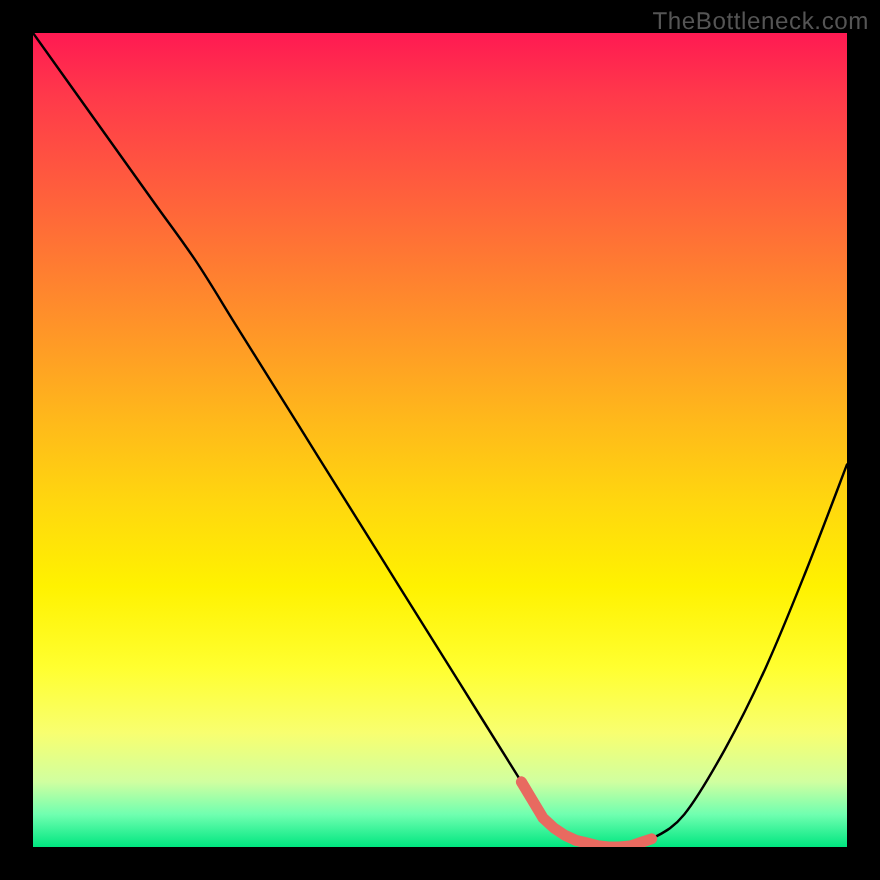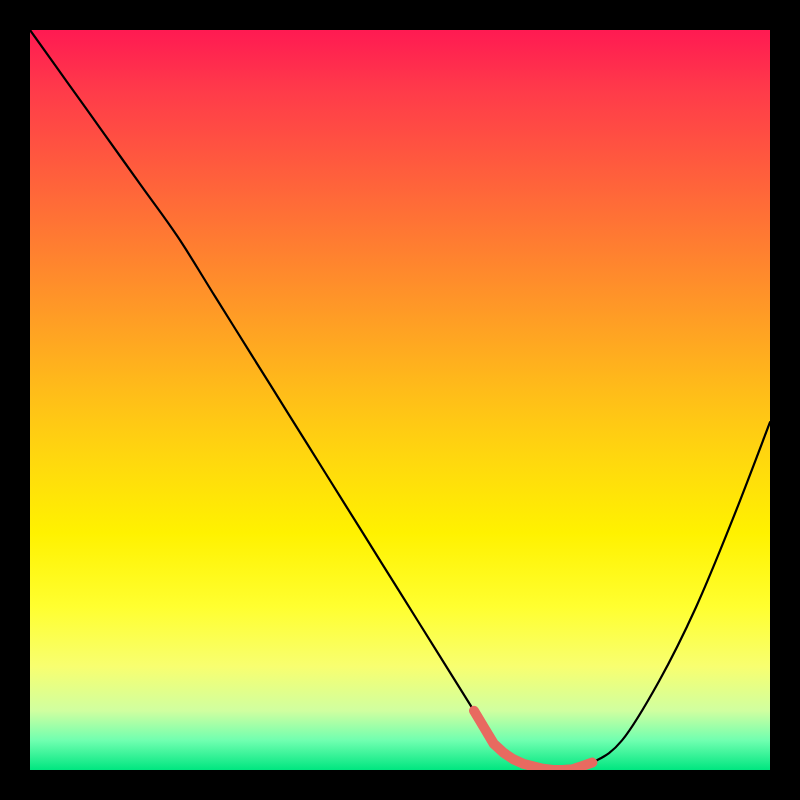--- a/index.html
+++ b/index.html
@@ -72,20 +72,21 @@
     position: absolute;
     width: 1px; height: 1px;
     overflow: hidden; clip: rect(0 0 0 0);
   }
 </style>
 </head>
 <body>
 
 <div class="frame">
 
+  <div class="watermark">TheBottleneck.com</div>
 
   <div class="plot">
     <svg class="curve" viewBox="0 0 740 740" preserveAspectRatio="none">
       <path id="curve-path" class="curve-line" d="M 0.00 0.00 C 6.66 9.32, 23.68 33.15, 37.00 51.80 C 50.32 70.45, 60.68 84.95, 74.00 103.60 C 87.32 122.25, 97.68 136.75, 111.00 155.40 C 124.32 174.05, 134.68 187.22, 148.00 207.20 C 161.32 227.18, 171.68 245.09, 185.00 266.40 C 198.32 287.71, 208.68 304.29, 222.00 325.60 C 235.32 346.91, 245.68 363.49, 259.00 384.80 C 272.32 406.11, 282.68 422.69, 296.00 444.00 C 309.32 465.31, 319.68 481.89, 333.00 503.20 C 346.32 524.51, 356.68 541.09, 370.00 562.40 C 383.32 583.71, 393.68 600.29, 407.00 621.60 C 420.32 642.91, 433.34 663.48, 444.00 680.80 C 454.66 698.12, 458.21 708.48, 466.20 717.80 C 474.19 727.12, 479.08 728.60, 488.40 732.60 C 497.72 736.60, 508.68 738.67, 518.00 740.00 C 527.32 741.33, 532.21 741.33, 540.20 740.00 C 548.19 738.67, 553.08 737.93, 562.40 732.60 C 571.72 727.27, 580.01 725.05, 592.00 710.40 C 603.99 695.75, 615.68 675.18, 629.00 651.20 C 642.32 627.22, 652.68 606.50, 666.00 577.20 C 679.32 547.90, 689.68 521.70, 703.00 488.40 C 716.32 455.10, 733.34 409.52, 740.00 392.20"></path>
       <path id="marker-path" class="marker" d="M 444.00 680.80 L 453.87 697.24 L 463.73 713.69 L 473.60 722.73 L 483.47 729.31 L 493.33 733.83 L 503.20 736.30 L 513.07 738.77 L 522.93 740.00 L 532.80 740.00 L 542.67 739.18 L 552.53 735.89 L 562.40 732.60"></path>
     </svg>
   </div>
 
   <span class="visually-hidden"></span>
 </div>

